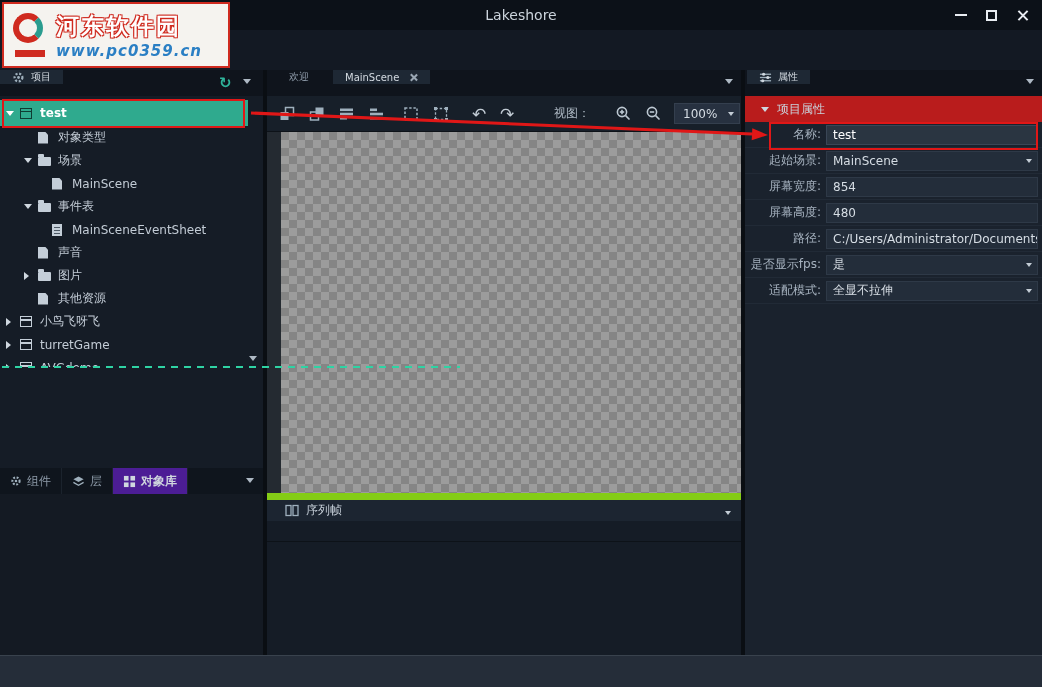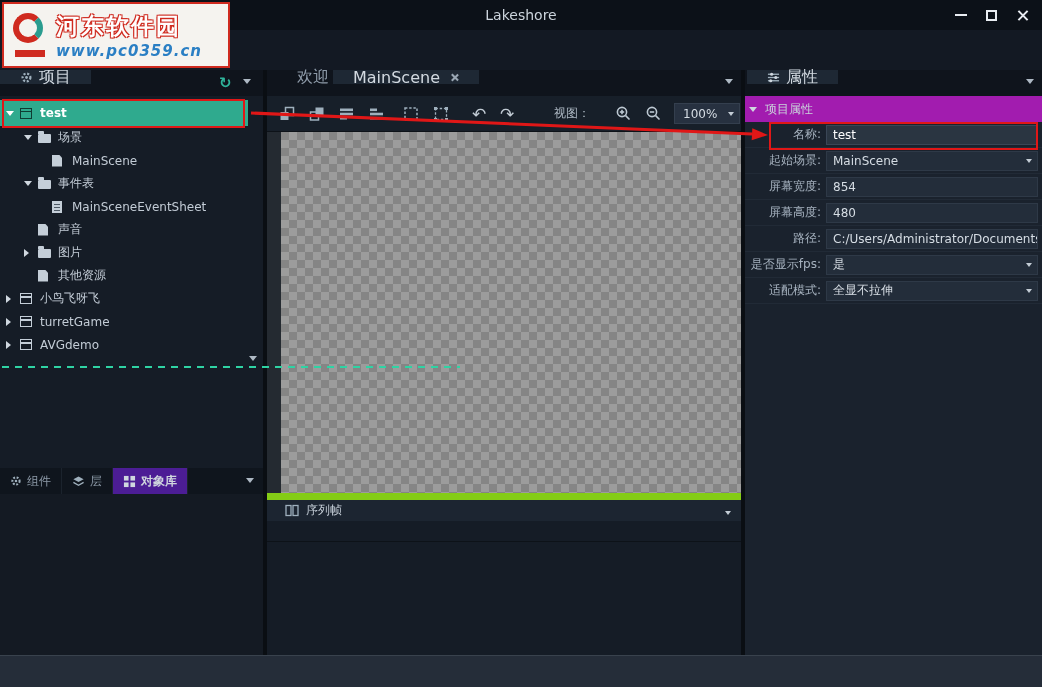--- a/index.html
+++ b/index.html
@@ -32,21 +32,21 @@
   .logo-line1 { font-size:23px; font-weight:bold; letter-spacing:2px; color:#ffffff;
     text-shadow:-1px -1px 0 #cf2a1f,1px -1px 0 #cf2a1f,-1px 1px 0 #cf2a1f,1px 1px 0 #cf2a1f; }
   .logo-line2 { font-size:15px; font-weight:bold; font-style:italic; color:#2b7fc4; letter-spacing:1px; }
 
   
   .tabbar { position:absolute; left:0; top:70px; width:1042px; height:26px; }
   .tseg { position:absolute; top:0; height:26px; background:#0f141c; }
   .tseg-left { left:0; width:263px; }
   .tseg-center { left:267px; width:474px; }
   .tseg-right { left:745px; width:297px; }
-  .tab { position:absolute; top:0; height:14px; display:flex; align-items:center; gap:6px; padding:0 20px; font-size:16px; color:#8d9aa8; cursor:pointer; white-space:nowrap; }
+  .tab { position:absolute; top:0; height:14px; display:flex; align-items:center; gap:6px; padding:0 12px; font-size:10px; color:#8d9aa8; cursor:pointer; white-space:nowrap; }
   .tab.active { background:#1e2834; color:#d3dae1; }
   .tab-caret { position:absolute; top:9px; width:0; height:0; border-left:4px solid transparent; border-right:4px solid transparent; border-top:5px solid #aeb9c4; cursor:pointer; }
   .refresh { position:absolute; left:219px; top:3px; font-size:15px; font-weight:bold; color:#2fb49b; cursor:pointer; line-height:20px; }
   .tab-close { position:relative; width:9px; height:9px; margin-left:4px; cursor:pointer; }
   .tab-close::before,.tab-close::after { content:""; position:absolute; left:4px; top:0; width:1.6px; height:9px; background:#9aa7b4; }
   .tab-close::before { transform:rotate(45deg); }
   .tab-close::after { transform:rotate(-45deg); }
 
   
   .left-panel { position:absolute; left:0; top:96px; width:263px; height:559px; background:#151c26; }
@@ -101,21 +101,21 @@
     background-size:16px 16px; }
 
   
   .timeline-head { position:absolute; left:0; top:397px; width:474px; height:28px; background:#1c2531; border-top:7px solid #84cc16; display:flex; align-items:center; padding-left:18px; gap:7px; }
   .timeline-head .tl-label { color:#c6cfd8; font-size:12px; }
   .tl-caret { position:absolute; right:10px; top:11px; }
   .timeline-body { position:absolute; left:0; top:425px; width:474px; height:134px; background:#151c26; }
   .tl-divider { position:absolute; left:0; top:20px; width:474px; height:1px; background:#0d1218; }
 
   
-  .sec-head { height:26px; background:#a21caf; display:flex; align-items:center; gap:8px; padding-left:4px; font-size:12px; color:#c9d2db; }
+  .sec-head { height:26px; background:#b91c1c; display:flex; align-items:center; gap:8px; padding-left:16px; font-size:12px; color:#c9d2db; }
   .prow { position:relative; height:26px; border-bottom:1px solid #212a36; display:flex; align-items:center; padding-right:4px; }
   .plabel { width:76px; text-align:right; font-size:12px; color:#a6b2bf; flex:none; white-space:nowrap; }
   .pval { position:relative; margin-left:5px; flex:1; height:20px; background:#232d3a; border:1px solid #2e3947; display:flex; align-items:center; padding:0 6px; font-size:12px; color:#d6dde4; overflow:hidden; white-space:nowrap; }
   .pval.input { background:#2a3541; border-color:#3a4656; color:#ffffff; }
   .pval.dd { cursor:pointer; padding-right:18px; }
   .pval.dd .dd-caret { position:absolute; right:5px; top:7px; }
 
   
   .statusbar { position:absolute; left:0; top:655px; width:1042px; height:32px; background:#252d39; border-top:1px solid #39424d; }
 
@@ -207,20 +207,27 @@
     <div class="trow sel lvl0">
       <span class="cwrap">
           <span class="caret-d"></span>
         </span>
       <span class="iwrap">
           <span class="i-proj"></span>
         </span>
       <span class="tlbl">test</span>
     </div>
 
+    <div class="trow lvl1">
+      <span class="cwrap"></span>
+      <span class="iwrap">
+          <span class="i-file"></span>
+        </span>
+      <span class="tlbl">对象类型</span>
+    </div>
 
     <div class="trow lvl1">
       <span class="cwrap">
           <span class="caret-d"></span>
         </span>
       <span class="iwrap">
           <span class="i-folder"></span>
         </span>
       <span class="tlbl">场景</span>
     </div>

